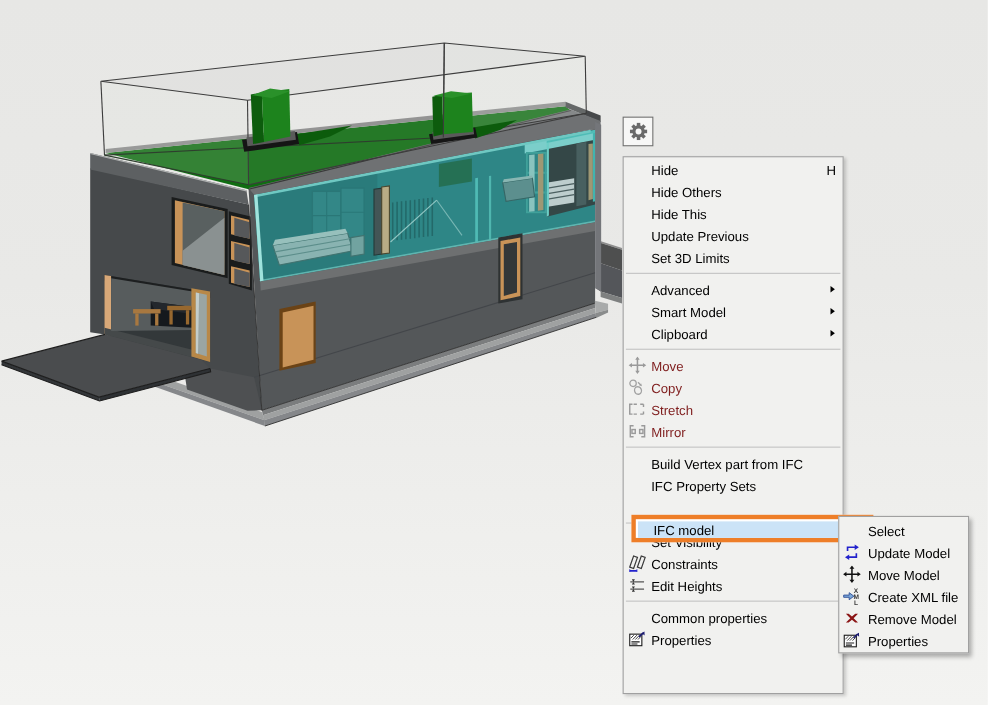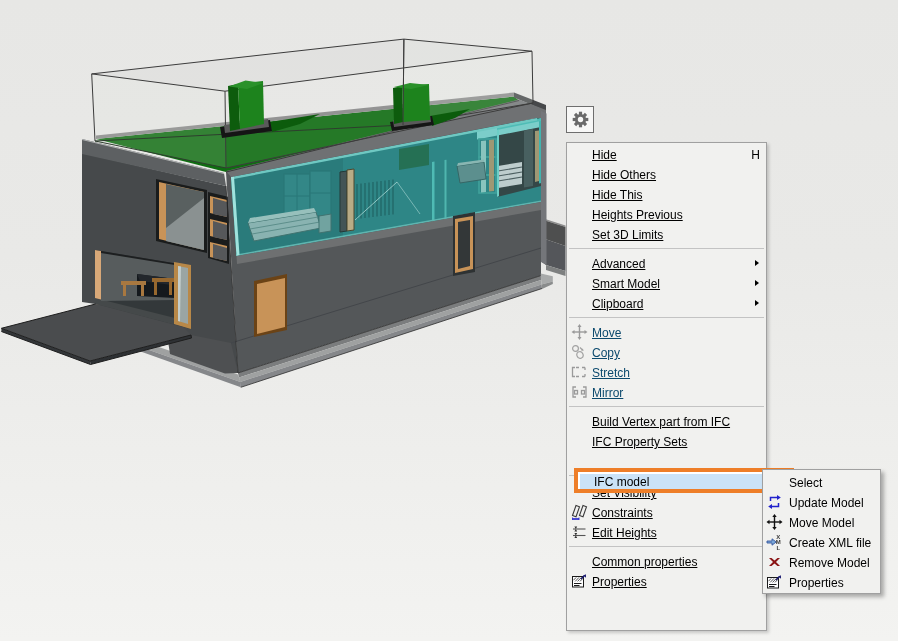--- a/index.html
+++ b/index.html
@@ -7,22 +7,22 @@
 #stage{position:absolute;left:0;top:0;width:898px;height:641px;
   background:linear-gradient(180deg,#e7e7e5 0%,#e9e9e7 40%,#f3f3f1 100%);}
 #bsvg{position:absolute;left:0;top:0;}
 
 #gear{position:absolute;left:566px;top:106px;width:28px;height:27px;
   background:#f7f7f6;border:1px solid #6e6e6e;box-sizing:border-box;}
 
 #menu{position:absolute;left:566px;top:142px;width:201px;height:489px;
   background:#f1f1ef;border:1px solid #a0a0a0;box-sizing:border-box;
   padding-top:1px;font-size:12px;color:#000;box-shadow:2px 2px 3px rgba(0,0,0,0.18);}
-.mi{height:20px;line-height:23px;padding-left:25px;position:relative;white-space:nowrap;text-decoration:underline;}
-.mi.dis{color:#0c4a6e;}
+.mi{height:20px;line-height:23px;padding-left:25px;position:relative;white-space:nowrap;}
+.mi.dis{color:#7f1d1d;}
 .sep{height:1px;background:#c3c3c3;margin:4px 2px;}
 .sc{position:absolute;right:6px;top:0;}
 .arr{position:absolute;right:7px;top:6.5px;width:0;height:0;
   border-left:4px solid #000;border-top:3.5px solid transparent;border-bottom:3.5px solid transparent;}
 .ic{position:absolute;left:4px;top:2px;width:17px;height:16px;}
 
 #hl{position:absolute;left:574px;top:468px;width:220px;height:25px;box-sizing:border-box;
   border:4px solid #ee7e28;background:#fff;padding:2px;}
 #hl .in{height:15px;background:#cbe3f7;line-height:17px;font-size:12px;padding-left:14px;}
 
@@ -211,21 +211,21 @@
   </g>
   <circle cx="13.5" cy="12.5" r="2.7" fill="#f7f7f6"></circle>
   </g>
 </svg>
 </div>
 
 <div id="menu">
   <div class="mi">Hide<span class="sc">H</span></div>
   <div class="mi">Hide Others</div>
   <div class="mi">Hide This</div>
-  <div class="mi">Heights Previous</div>
+  <div class="mi">Update Previous</div>
   <div class="mi">Set 3D Limits</div>
   <div class="sep"></div>
   <div class="mi">Advanced<span class="arr"></span></div>
   <div class="mi">Smart Model<span class="arr"></span></div>
   <div class="mi">Clipboard<span class="arr"></span></div>
   <div class="sep"></div>
   <div class="mi dis"><svg class="ic" viewBox="0 0 17 16">
           <g stroke="#9a9a9a" stroke-width="1.4" fill="#9a9a9a">
             <line x1="8.5" y1="2" x2="8.5" y2="14"></line>
             <line x1="2.5" y1="8" x2="14.5" y2="8"></line>

